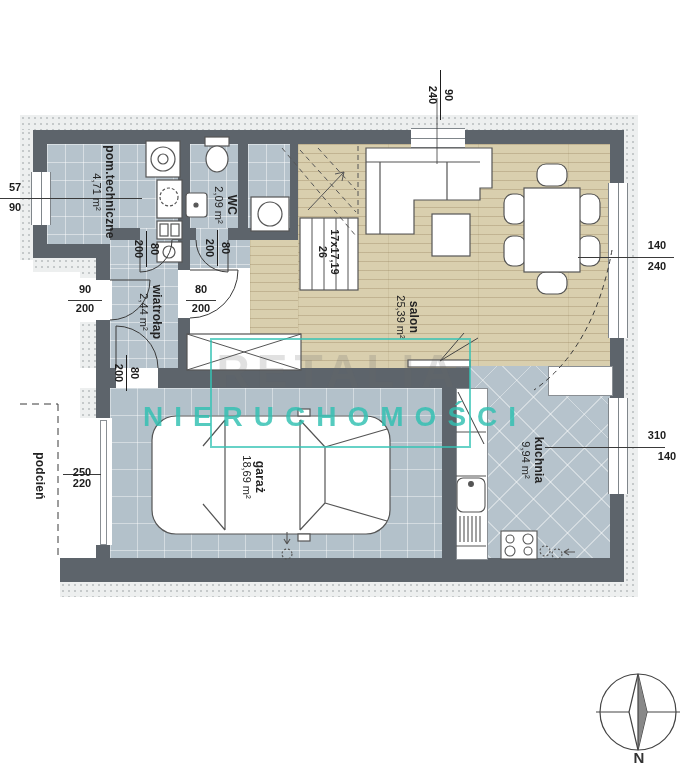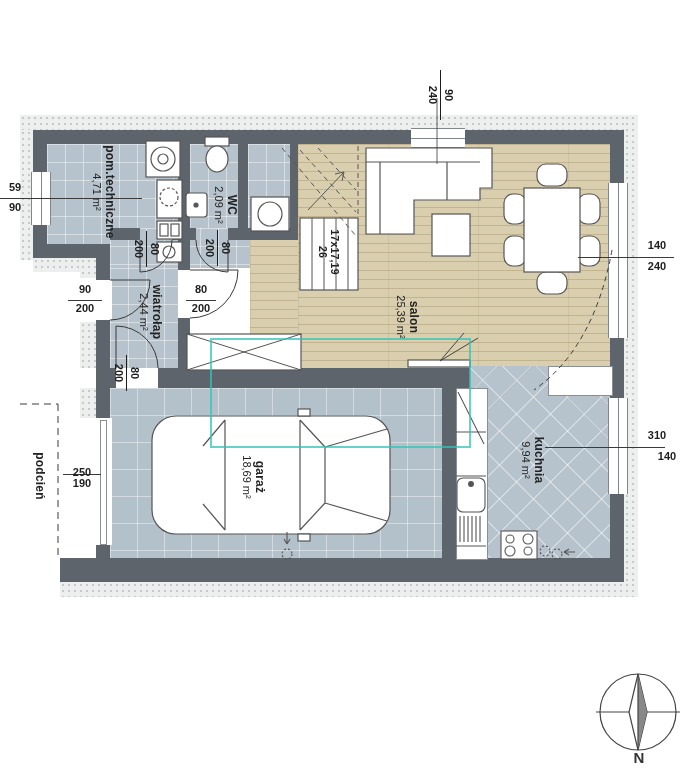--- a/index.html
+++ b/index.html
@@ -249,21 +249,21 @@
     <span class="rname">26</span>
   </div>
 
   <div class="dim rot90" style="left:412px;top:77px;width:50px;height:36px;">
     <span>90</span>
     <span class="fbar"></span>
     <span>240</span>
   </div>
 
   <div class="dim" style="left:2px;top:181px;width:26px;">
-      <span>59</span>
+      <span>57</span>
     </div>
   <div class="leader" style="left:0px;top:198px;width:142px;height:1px;"></div>
   <div class="dim" style="left:2px;top:201px;width:26px;">
       <span>90</span>
     </div>
 
   <div class="dim" style="left:640px;top:239px;width:34px;">
       <span>140</span>
     </div>
   <div class="leader" style="left:578px;top:257px;width:96px;height:1px;"></div>
@@ -277,21 +277,21 @@
   <div class="leader" style="left:545px;top:447px;width:120px;height:1px;"></div>
   <div class="dim" style="left:650px;top:450px;width:34px;">
       <span>140</span>
     </div>
 
   <div class="dim" style="left:63px;top:466px;width:38px;">
       <span>250</span>
     </div>
   <div class="leader" style="left:63px;top:474px;width:38px;height:1px;"></div>
   <div class="dim" style="left:63px;top:477px;width:38px;">
-      <span>190</span>
+      <span>220</span>
     </div>
 
   <div class="dim" style="left:68px;top:283px;width:34px;">
       <span>90</span>
     </div>
   <div class="leader" style="left:68px;top:300px;width:34px;height:1px;"></div>
   <div class="dim" style="left:68px;top:302px;width:34px;">
       <span>200</span>
     </div>
 
@@ -314,17 +314,19 @@
     <span class="fbar"></span>
     <span>200</span>
   </div>
 
   <div class="dim rot90" style="left:106px;top:356px;width:36px;height:34px;">
     <span>80</span>
     <span class="fbar"></span>
     <span>200</span>
   </div>
 
+  <div id="wm-brand">RETALIA</div>
   <div id="wm-frame"></div>
+  <div id="wm-caption">NIERUCHOMOŚCI</div>
 
   <div id="north-label">N</div>
 
 </div>
 
 </body></html>

